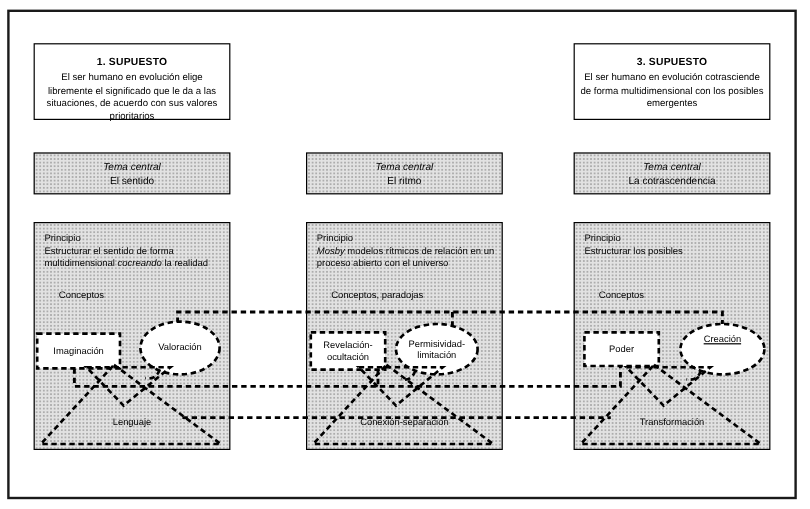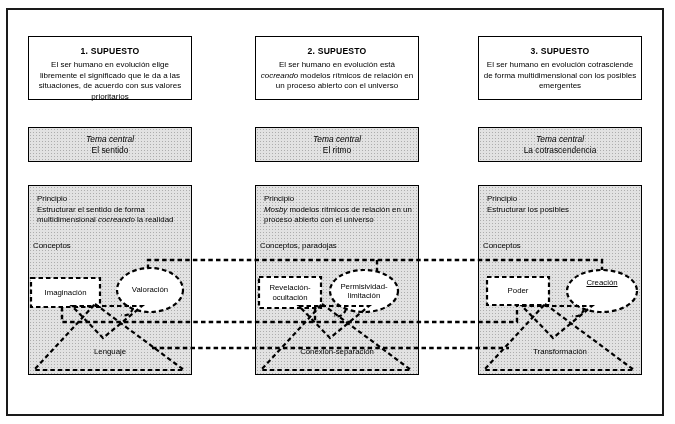--- a/index.html
+++ b/index.html
@@ -23,21 +23,21 @@
     background-color:#e2e2e2;
     background-image:radial-gradient(#adadad 0.55px, rgba(0,0,0,0) 0.7px);
     background-size:3px 3px;
   }
   .tema { top:127px; height:35px; display:flex; flex-direction:column;
           align-items:center; justify-content:center; font-size:8.4px; line-height:10.5px; }
   .tema-label { font-style:italic; }
 
   .principio { top:185px; height:190px; }
   .prin-text { position:absolute; left:8px; top:8px; width:152px; font-size:7.9px; line-height:10.6px; }
-  .conceptos { position:absolute; left:4px; top:55px; font-size:7.9px; }
+  .conceptos { position:absolute; left:20px; top:55px; font-size:7.9px; }
 
   .shape-label {
     position:absolute; display:flex; flex-direction:column; align-items:center;
     justify-content:center; text-align:center; font-size:7.8px; line-height:9.2px; z-index:5;
   }
   .footer {
     position:absolute; left:11px; top:391px; width:652px;
     font-size:7.5px; white-space:nowrap; letter-spacing:0.1px;
   }
   svg.overlay { position:absolute; left:0; top:0; z-index:4; pointer-events:none; }
@@ -101,24 +101,20 @@
     <div class="shape-label" style="left:89px;top:270px;width:66px;height:40px;">
       <span>Valoración</span>
         <span></span>
     </div>
     <div class="shape-label" style="left:27px;top:346px;width:110px;height:12px;">
       <span>Lenguaje</span>
     </div>
   </div>
 
   <div class="col c2">
-    <div class="box supuesto">
-      <div class="sup-title">2. SUPUESTO</div>
-      <div class="sup-body"><span>El ser humano en evolución está </span><i>cocreando</i><span> modelos rítmicos de relación en un proceso abierto con el universo</span></div>
-    </div>
     <div class="box tema gray">
       <span class="tema-label">Tema central</span>
       <span>El ritmo</span>
     </div>
     <div class="box principio gray">
       <div class="prin-text">
         <span>Principio</span><br>
         <span></span><i>Mosby</i><span> modelos rítmicos de relación en un proceso abierto con el universo</span>
       </div>
       <div class="conceptos">Conceptos, paradojas</div>

